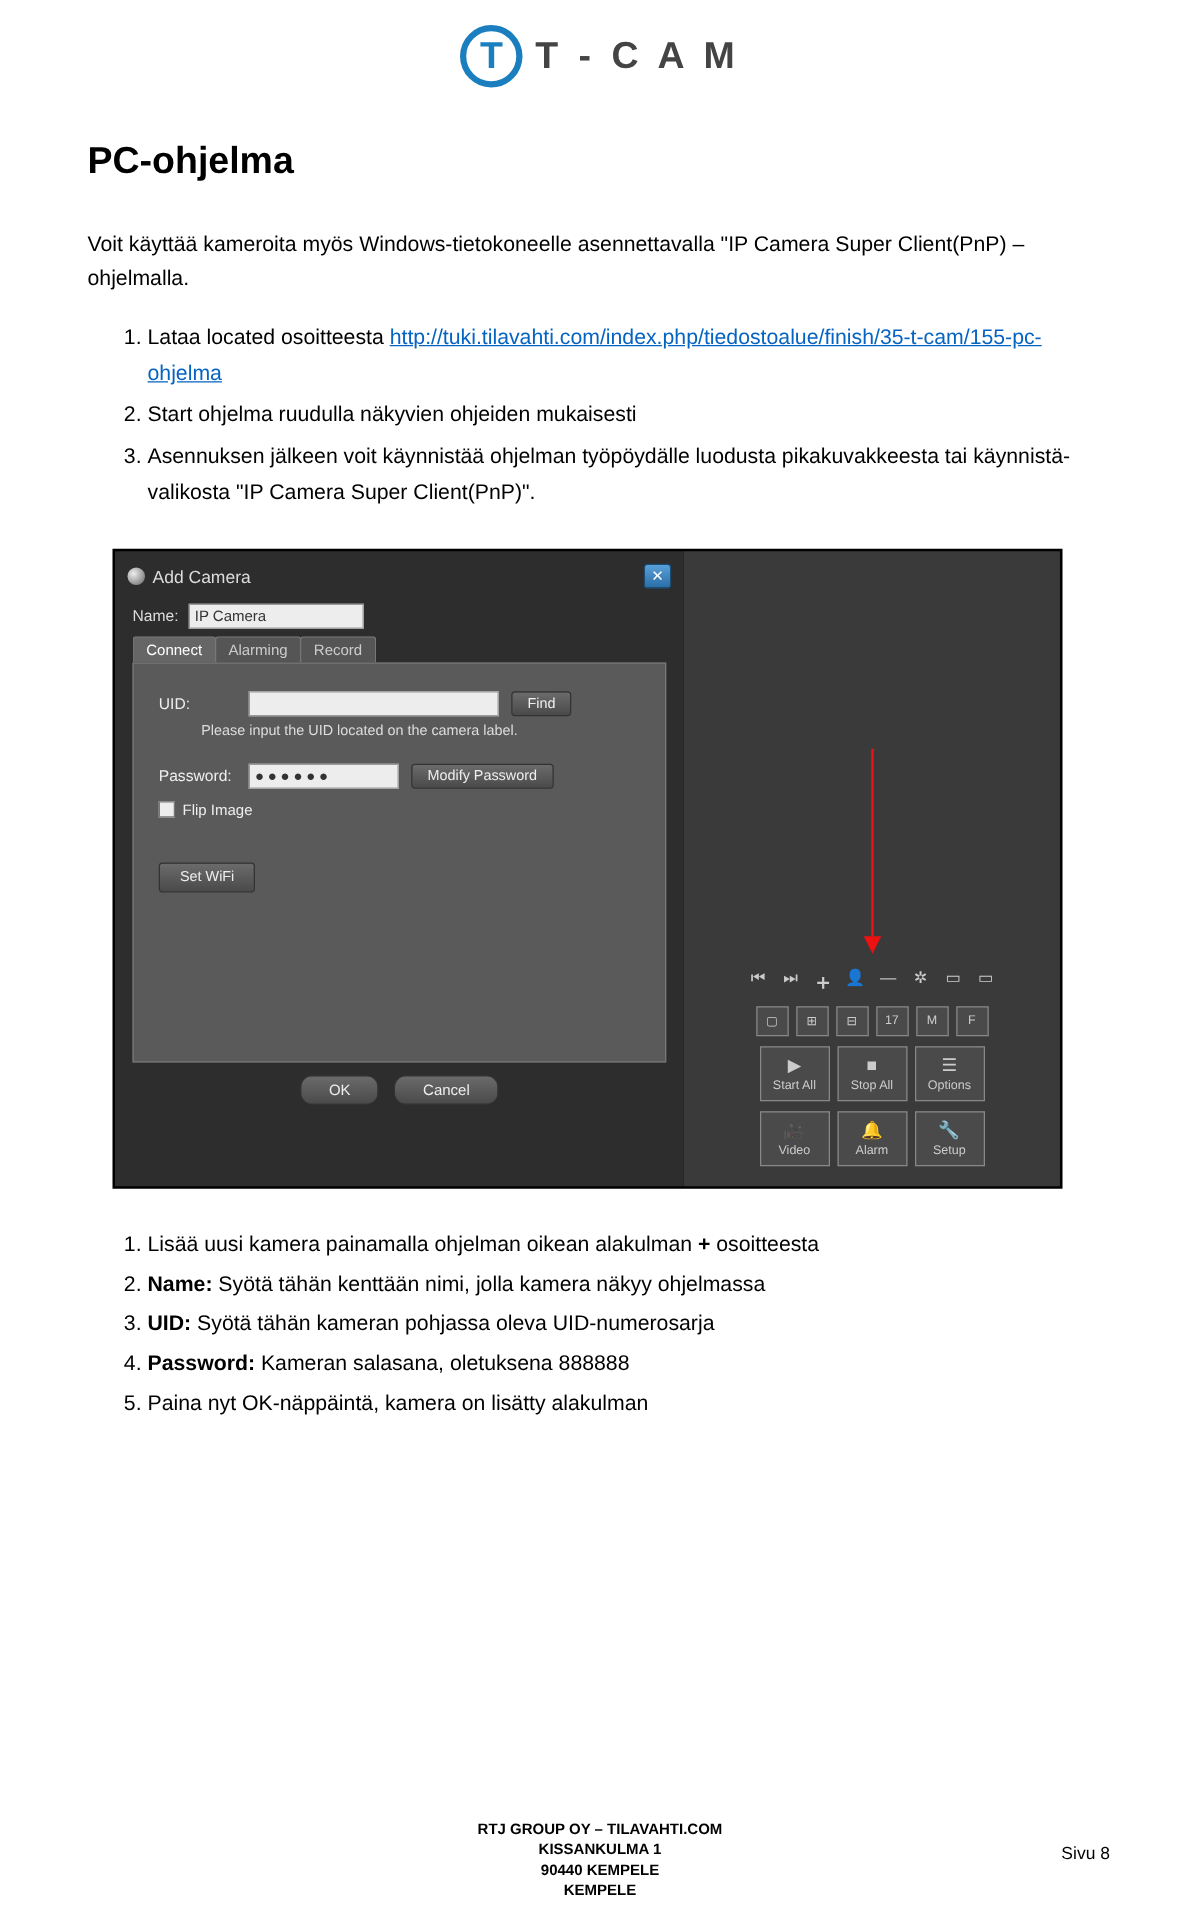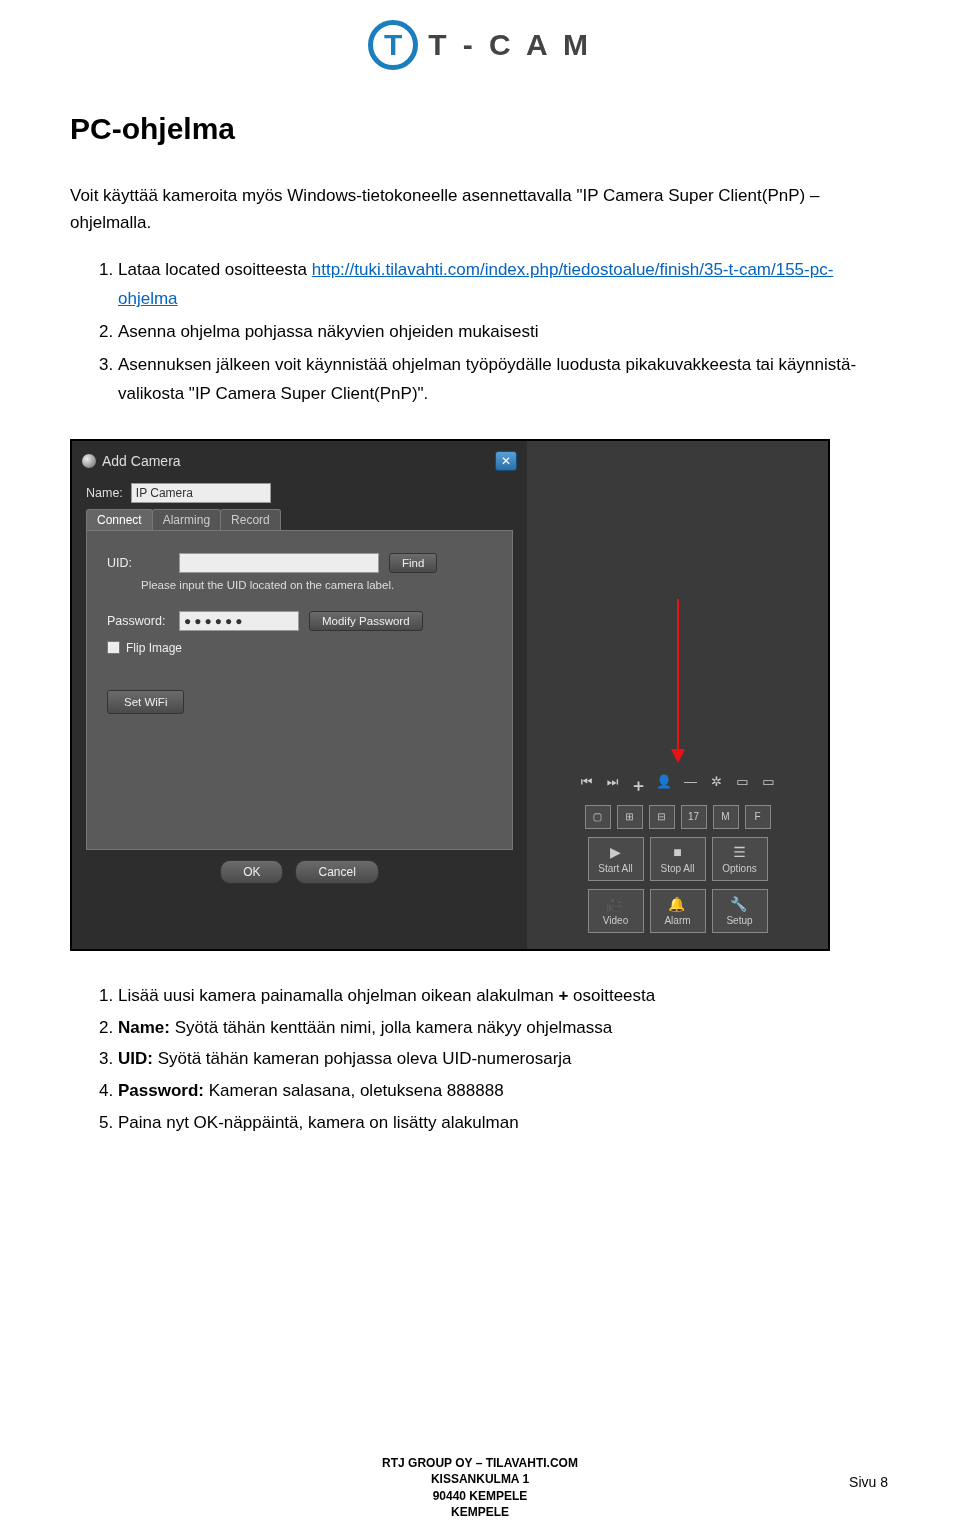--- a/index.html
+++ b/index.html
@@ -59,21 +59,21 @@
     font-size: 24px;
     font-weight: bold;
     margin: 24px 0 18px 0;
   }
 
   
   .app-shot {
     width: 760px;
     background: #000;
     padding: 2px;
-    margin-left: 0;
+    margin-left: 20px;
     position: relative;
   }
   .app-inner {
     display: flex;
     height: 508px;
   }
   .dialog-col {
     width: 455px;
     background: #2d2d2d;
     position: relative;
@@ -233,21 +233,21 @@
   </div>
 
   <h1 class="maintitle">PC-ohjelma</h1>
 
   <p class="intro">Voit käyttää kameroita myös Windows-tietokoneelle asennettavalla "IP Camera Super Client(PnP) – ohjelmalla.</p>
 
   <ol class="steps">
     <li>
       <span>Lataa located osoitteesta </span><a class="link">http://tuki.tilavahti.com/index.php/tiedostoalue/finish/35-t-cam/155-pc-ohjelma</a>
     </li>
-    <li>Asenna ohjelma pohjassa näkyvien ohjeiden mukaisesti</li>
+    <li>Start ohjelma ruudulla näkyvien ohjeiden mukaisesti</li>
     <li>Asennuksen jälkeen voit käynnistää ohjelman työpöydälle luodusta pikakuvakkeesta tai käynnistä-valikosta "IP Camera Super Client(PnP)".</li>
   </ol>
 
 
   <div class="app-shot">
     <div class="app-inner">
 
       <div class="dialog-col">
         <div class="dialog-header">
           <span class="orb"></span>

